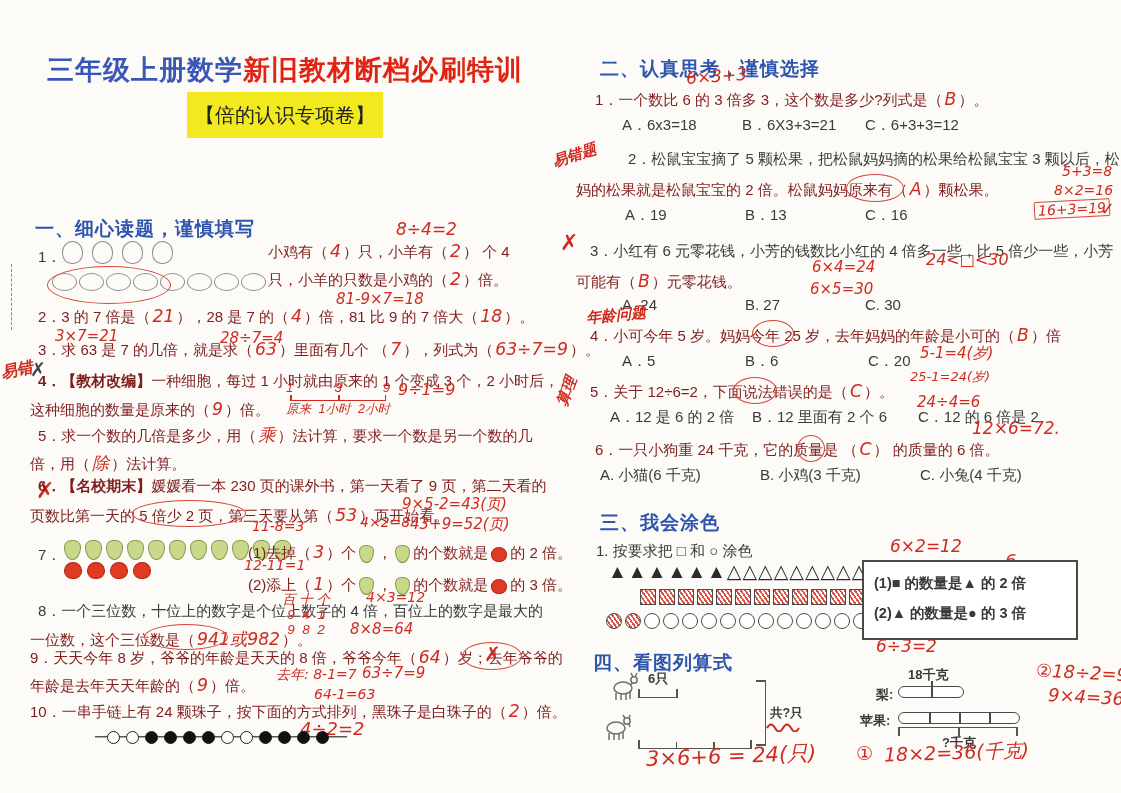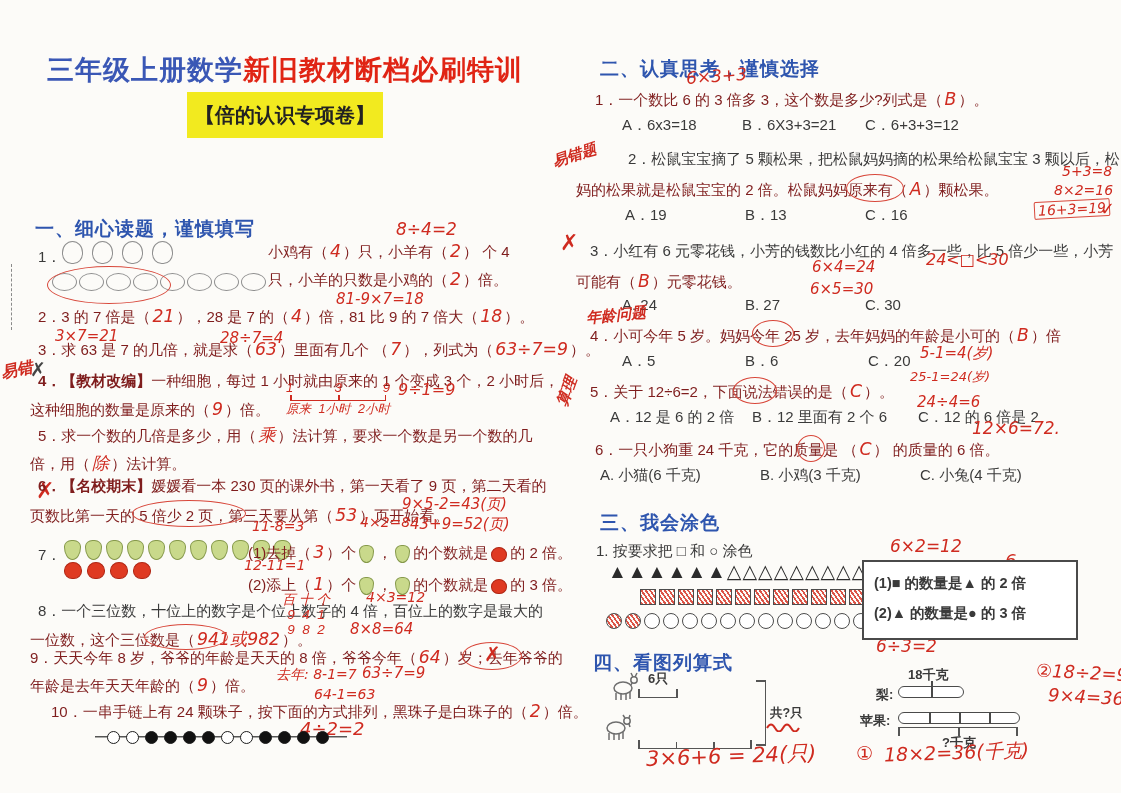--- a/index.html
+++ b/index.html
@@ -13,21 +13,21 @@
   .h1{font-size:19px;letter-spacing:1px;}
   .hand{color:#cf2b20;font-style:italic;font-family:"DejaVu Sans",sans-serif;}
   .ans{font-size:1.15em;padding:0 2px;}
   .ann{position:absolute;color:#cf2b20;font-style:italic;white-space:nowrap;
        font-family:"DejaVu Sans",sans-serif;}
   .oval{position:absolute;border:1.8px solid #d8473a;border-radius:50%;pointer-events:none;}
   .redbox{border:1.8px solid #d8473a;padding:0 3px;border-radius:2px;}
   .title{font-size:27px;font-weight:bold;letter-spacing:1px;text-align:center;}
   .t-red{color:#e02414;}
   .t-blue{color:#3a57b5;}
-  .hl{background:#f2ea1f;padding:12px 8px;font-size:20px;font-weight:bold;color:#222;}
+  .hl{background:#f2ea1f;padding:12px 8px;font-size:20px;font-weight:normal;color:#222;}
   .foldline{position:absolute;border-left:1.2px dashed #8a8a8a;width:0;}
   
   .shp{display:inline-block;vertical-align:middle;}
   .sqrow .shp{width:14px;height:14px;border:1.6px solid #4c4c4c;margin-right:3px;background:#fff;}
   .sqrow .shp.s{background:repeating-linear-gradient(55deg,rgba(215,55,40,.85) 0 1.8px,rgba(255,255,255,0) 1.8px 3.6px);}
   .cirow .shp{width:14px;height:14px;border:1.6px solid #4c4c4c;border-radius:50%;margin-right:3px;background:#fff;}
   .cirow .shp.s{background:repeating-linear-gradient(55deg,rgba(215,55,40,.85) 0 1.8px,rgba(255,255,255,0) 1.8px 3.6px);}
   .beadrow{position:absolute;background:linear-gradient(#555,#555) 0 50%/100% 1.5px no-repeat;padding:0 12px;}
   .beadrow .shp{width:11px;height:11px;border:1.6px solid #1d1d1d;border-radius:50%;margin-right:6px;background:#fff;}
   .beadrow .shp.b{background:#111;}
@@ -154,21 +154,21 @@
   <div class="ann" style="left:350px;top:620px;font-size:15px;">8×8=64</div>
 
   <div class="line" style="left:30px;top:646px;"><span class="pr">9．天天今年 8 岁，爷爷的年龄是天天的 8 倍，爷爷今年（</span><span class="hand ans">64</span><span class="pr">）岁；去年爷爷的</span></div>
   <div class="line" style="left:30px;top:674px;"><span class="pr">年龄是去年天天年龄的（</span><span class="hand ans">9</span><span class="pr">）倍。</span></div>
   <div class="oval" style="left:462px;top:642px;width:58px;height:26px;"></div>
   <div class="ann" style="left:484px;top:642px;font-size:20px;font-weight:bold;">✗</div>
   <div class="ann" style="left:276px;top:666px;font-size:14px;">去年: 8-1=7</div>
   <div class="ann" style="left:314px;top:686px;font-size:14px;">64-1=63</div>
   <div class="ann" style="left:362px;top:664px;font-size:15px;">63÷7=9</div>
 
-  <div class="line" style="left:30px;top:700px;margin-left:21px;"><span class="pr">10．一串手链上有 24 颗珠子，按下面的方式排列，黑珠子是白珠子的（</span><span class="hand ans">2</span><span class="pr">）倍。</span></div>
+  <div class="line" style="left:30px;top:700px;"><span class="pr">10．一串手链上有 24 颗珠子，按下面的方式排列，黑珠子是白珠子的（</span><span class="hand ans">2</span><span class="pr">）倍。</span></div>
   <div class="ann" style="left:300px;top:718px;font-size:18px;">4÷2=2</div>
   <div class="beadrow" style="left:95px;top:728px;"><span class="shp w"></span><span class="shp w"></span><span class="shp b"></span><span class="shp b"></span><span class="shp b"></span><span class="shp b"></span><span class="shp w"></span><span class="shp w"></span><span class="shp b"></span><span class="shp b"></span><span class="shp b"></span><span class="shp b"></span></div>
 
   <div class="line blue h1" style="left:600px;top:58px;">二、认真思考，谨慎选择</div>
   <div class="ann" style="left:686px;top:66px;font-size:17px;transform:rotate(-4deg);">6×3+3</div>
 
   <div class="line" style="left:595px;top:88px;"><span class="pr">1．一个数比 6 的 3 倍多 3，这个数是多少?列式是（</span><span class="hand ans">B</span><span class="pr">）。</span></div>
   <div class="opt" style="left:622px;top:116px;">A．6x3=18</div>
   <div class="opt" style="left:742px;top:116px;">B．6X3+3=21</div>
   <div class="opt" style="left:865px;top:116px;">C．6+3+3=12</div>

